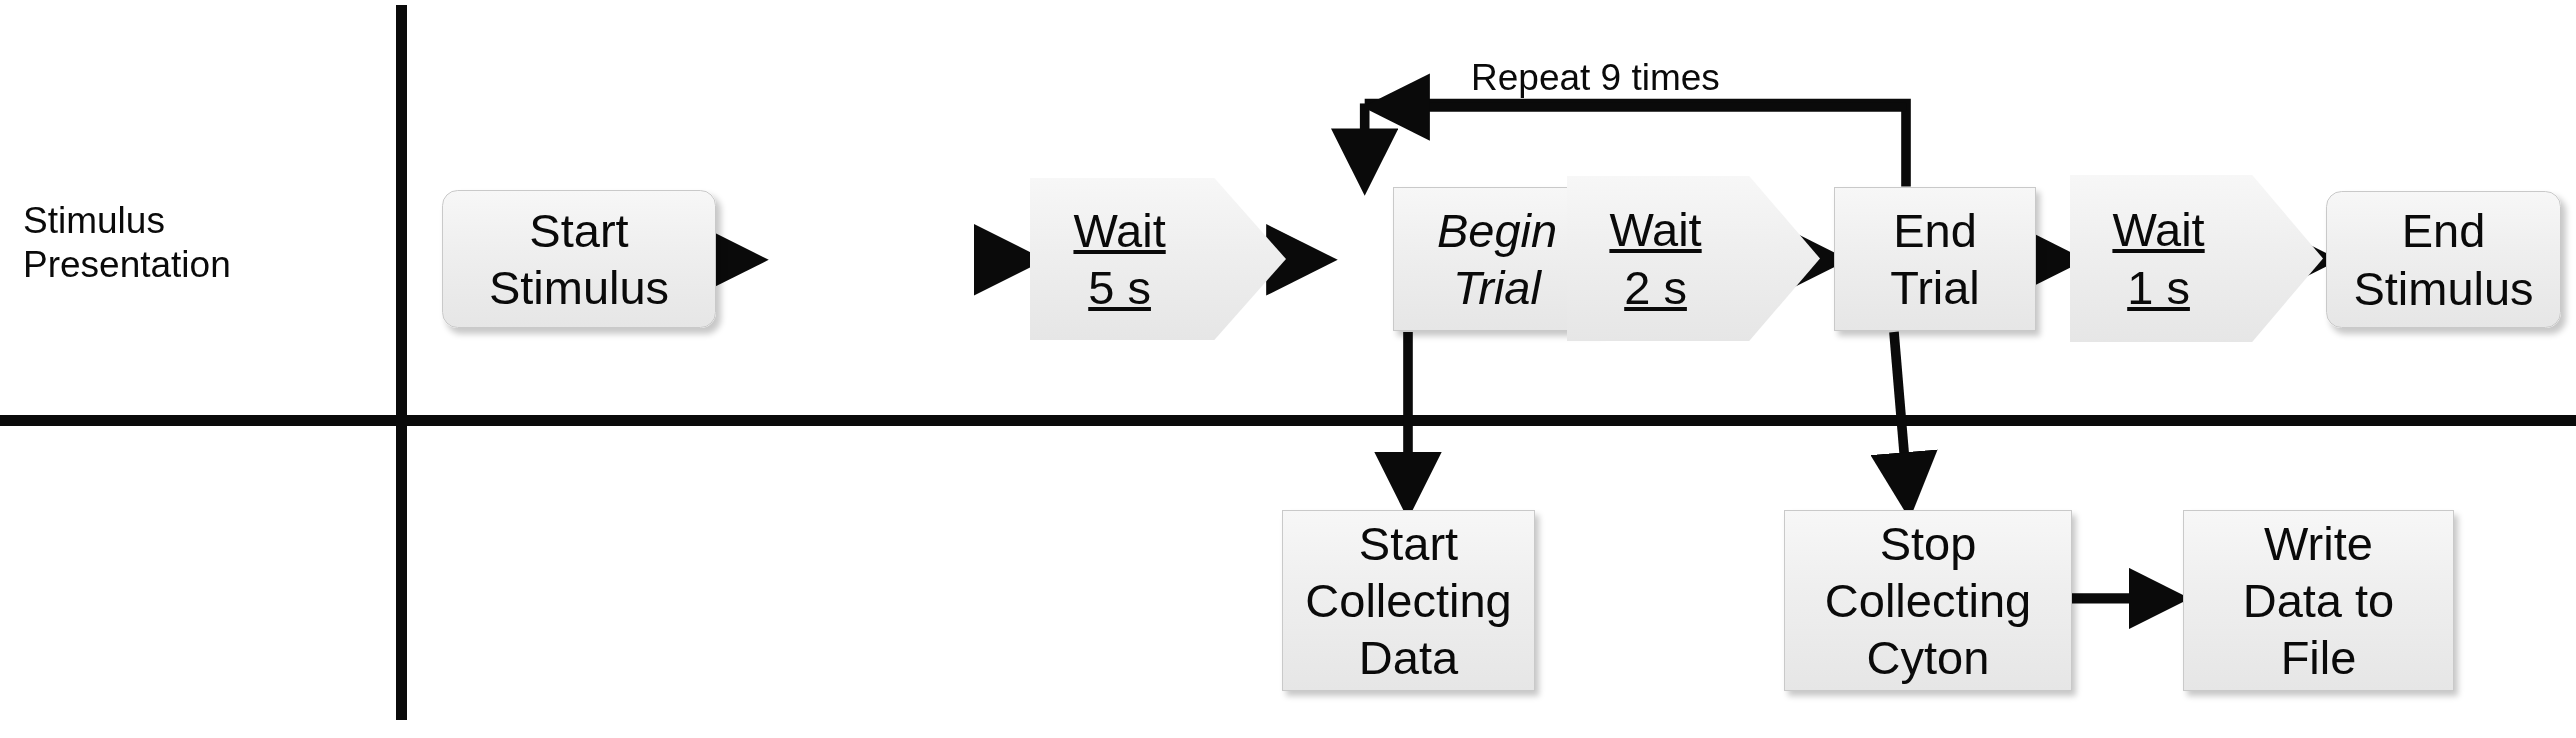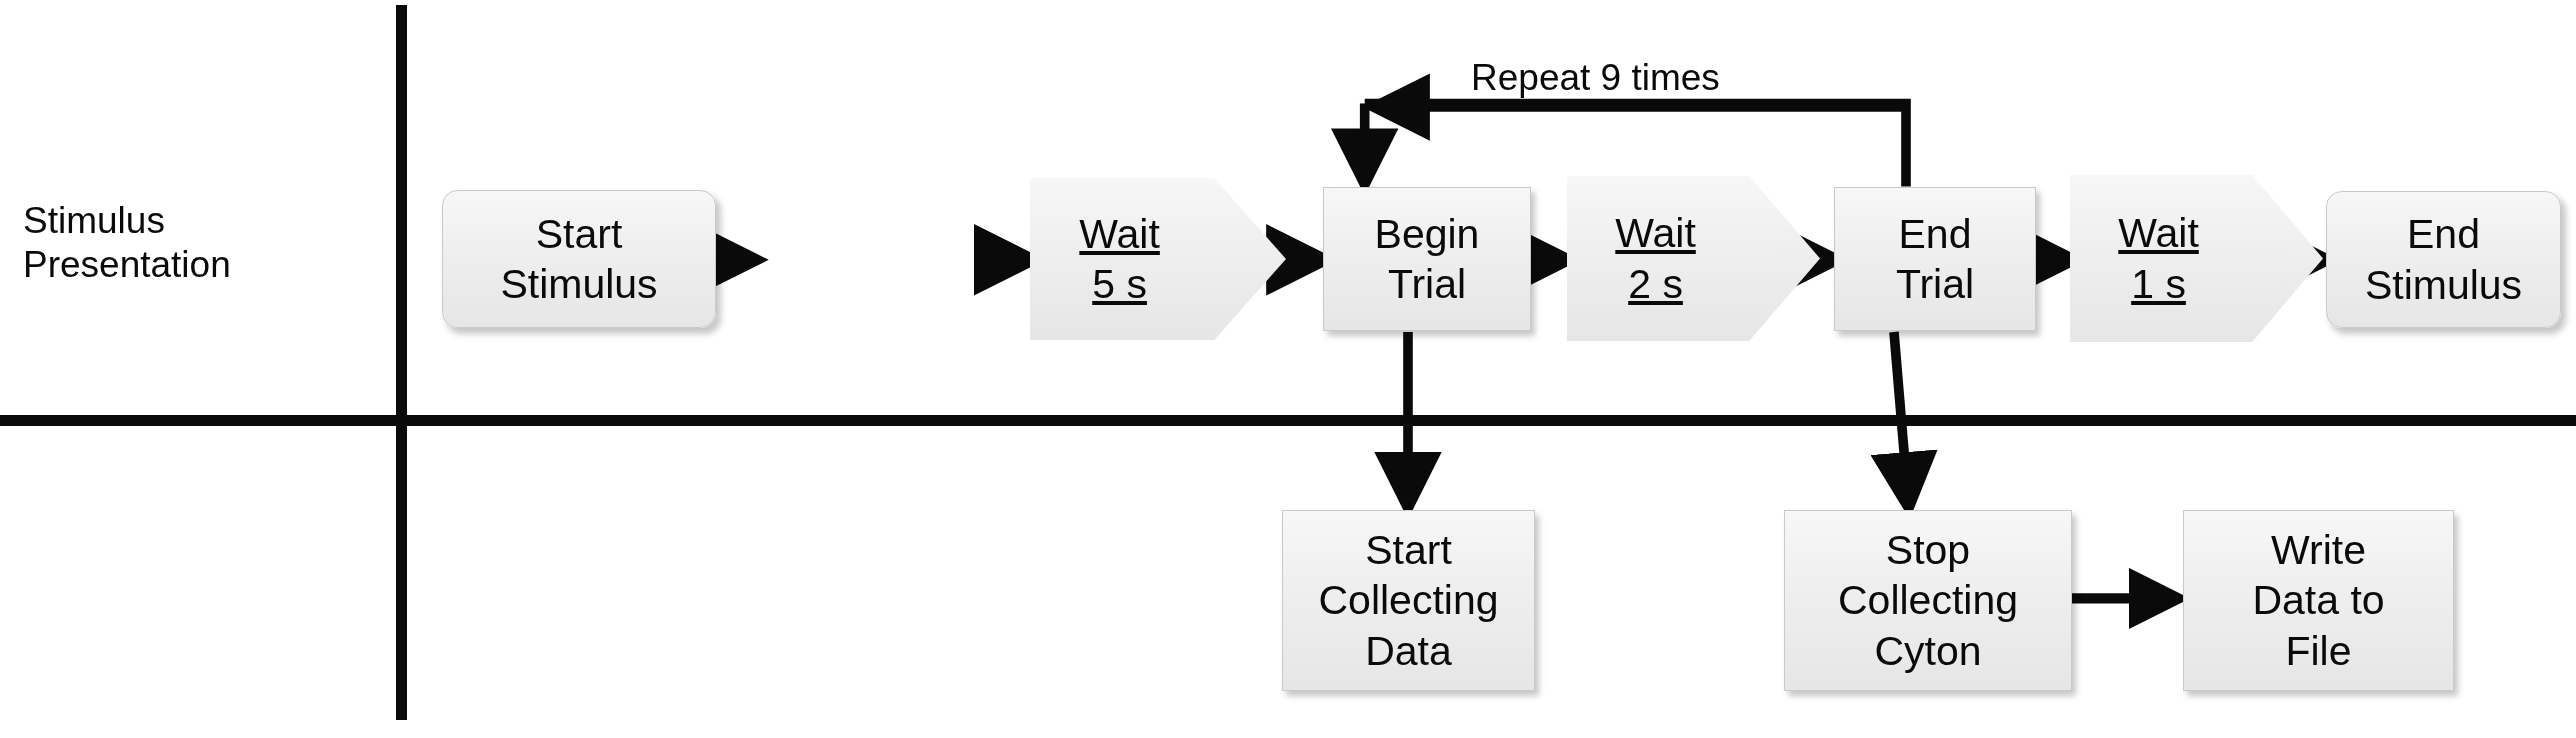--- a/index.html
+++ b/index.html
@@ -46,21 +46,21 @@
   #lane-label-cyton    { left: 23px; top: 516px; width: 361px; }
 
   
   .node {
     position: absolute;
     display: flex;
     align-items: center;
     justify-content: center;
     text-align: center;
     color: #0a0a0a;
-    font-size: 41px;
+    font-size: 47px;
     line-height: 1.22;
     white-space: pre-line;
     box-sizing: border-box;
     background: linear-gradient(180deg, #f7f7f7 0%, #efefef 42%, #e6e6e6 100%);
     border: 1.2px solid #c9c9c9;
     box-shadow: 4.2px 5.4px 6px rgba(0,0,0,0.22);
   }
   .node.rounded { border-radius: 15.6px; }
   .node.rect    { border-radius: 0px; }
   .node.pentagon {
@@ -156,21 +156,21 @@
 Stimulus</span>
   </div>
 
 
   <div class="node pentagon" style="left:1030px; top:178px; width:256px; height:162px;">
     <div class="pent-bg"></div>
     <div class="pent-txt">Wait
 5 s</div>
   </div>
 
-  <div class="node rect" style="left:1323px; top:187px; width:208px; height:144px;">
+  <div class="node rect" style="left:1393px; top:187px; width:208px; height:144px;font-style:italic;">
     <span>Begin
 Trial</span>
   </div>
 
   <div class="node pentagon" style="left:1567px; top:176px; width:253px; height:165px;">
     <div class="pent-bg"></div>
     <div class="pent-txt">Wait
 2 s</div>
   </div>
 

